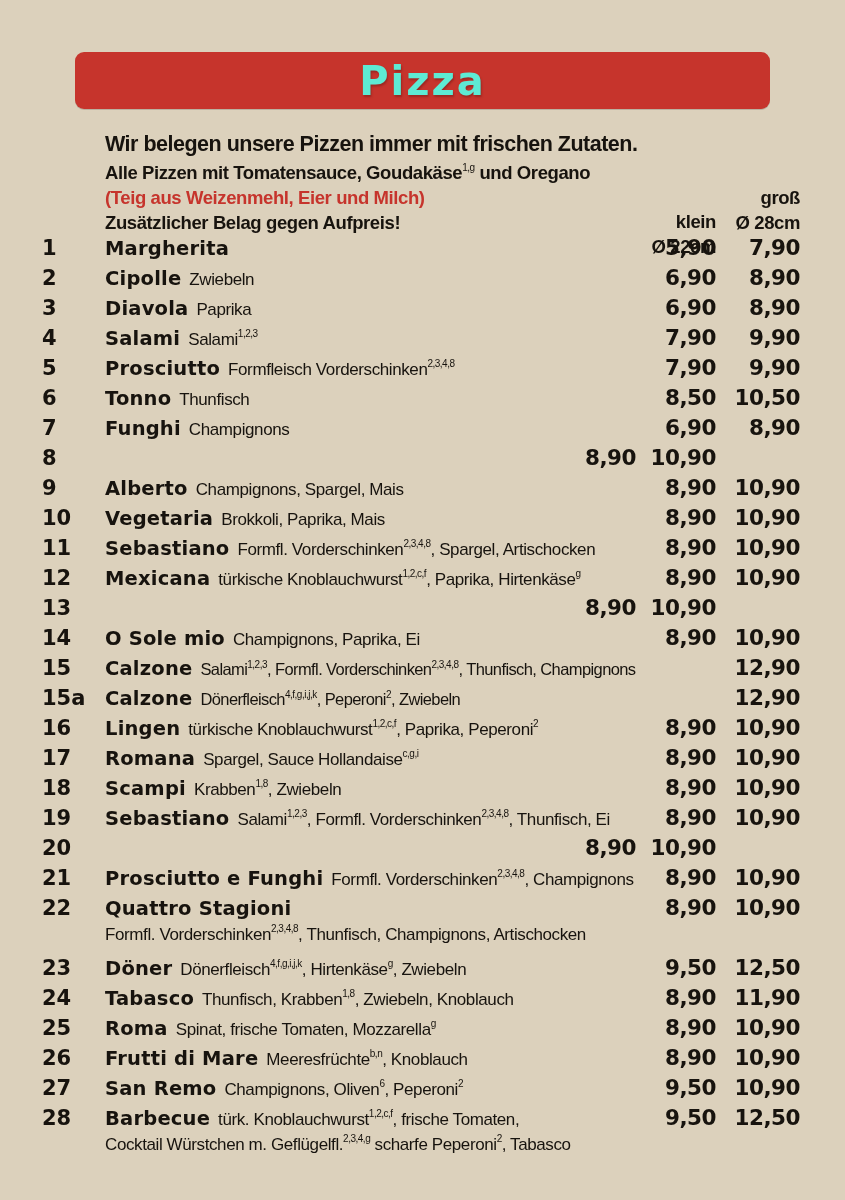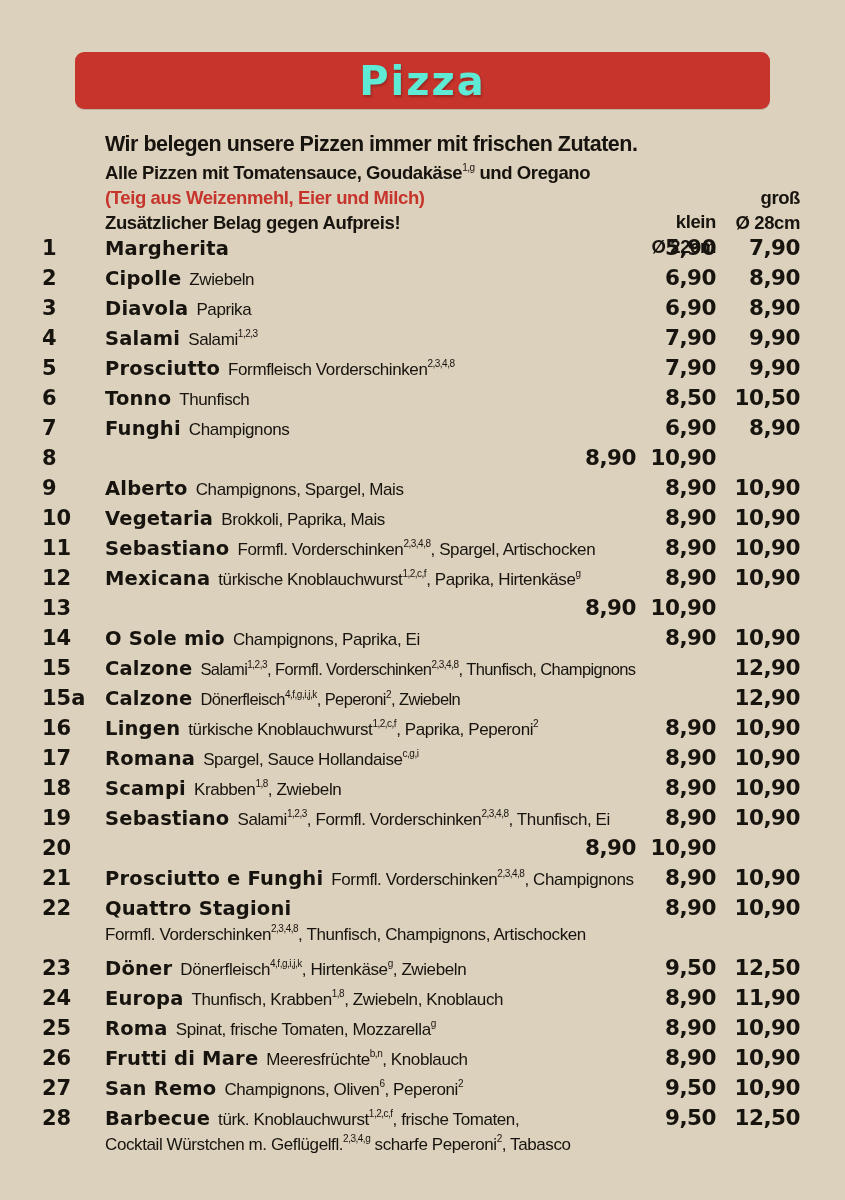--- a/index.html
+++ b/index.html
@@ -233,21 +233,21 @@
       <div class="content"><span class="desc"><span>Formfl. Vorderschinken</span><sup class="sup">2,3,4,8</sup><span>, Thunfisch, Champignons, Artischocken</span></span></div>
     </div>
     <div class="row">
       <div class="num">23</div>
       <div class="content"><span class="pname">Döner</span><span class="desc"><span>Dönerfleisch</span><sup class="sup">4,f,g,i,j,k</sup><span>, Hirtenkäse</span><sup class="sup">g</sup><span>, Zwiebeln</span></span></div>
       <div class="price">9,50</div>
       <div class="price">12,50</div>
     </div>
     <div class="row">
       <div class="num">24</div>
-      <div class="content"><span class="pname">Europa</span><span class="desc"><span>Thunfisch, Krabben</span><sup class="sup">1,8</sup><span>, Zwiebeln, Knoblauch</span></span></div>
+      <div class="content"><span class="pname">Tabasco</span><span class="desc"><span>Thunfisch, Krabben</span><sup class="sup">1,8</sup><span>, Zwiebeln, Knoblauch</span></span></div>
       <div class="price">8,90</div>
       <div class="price">11,90</div>
     </div>
     <div class="row">
       <div class="num">25</div>
       <div class="content"><span class="pname">Roma</span><span class="desc"><span>Spinat, frische Tomaten, Mozzarella</span><sup class="sup">g</sup></span></div>
       <div class="price">8,90</div>
       <div class="price">10,90</div>
     </div>
     <div class="row">

